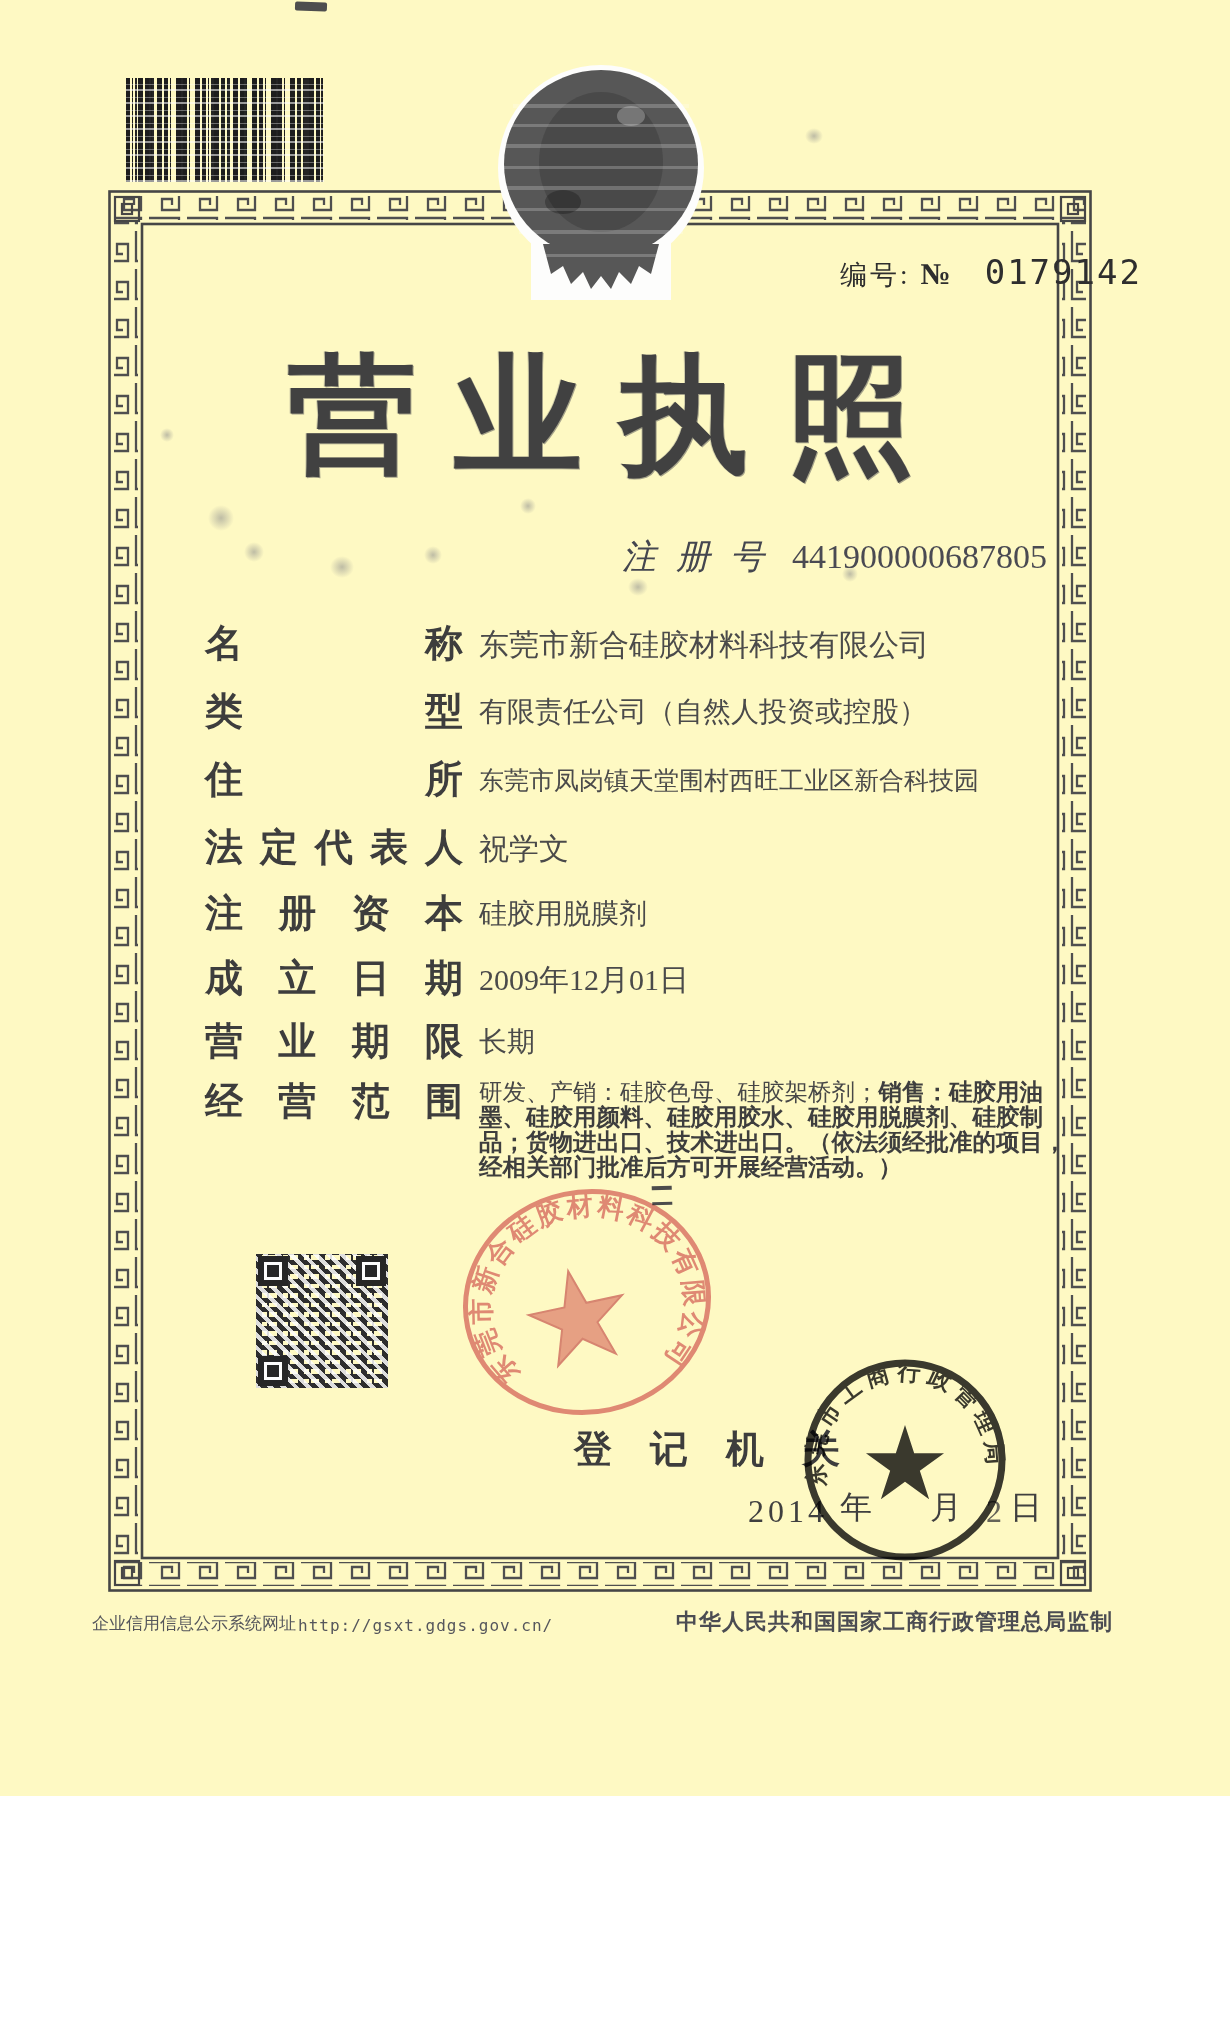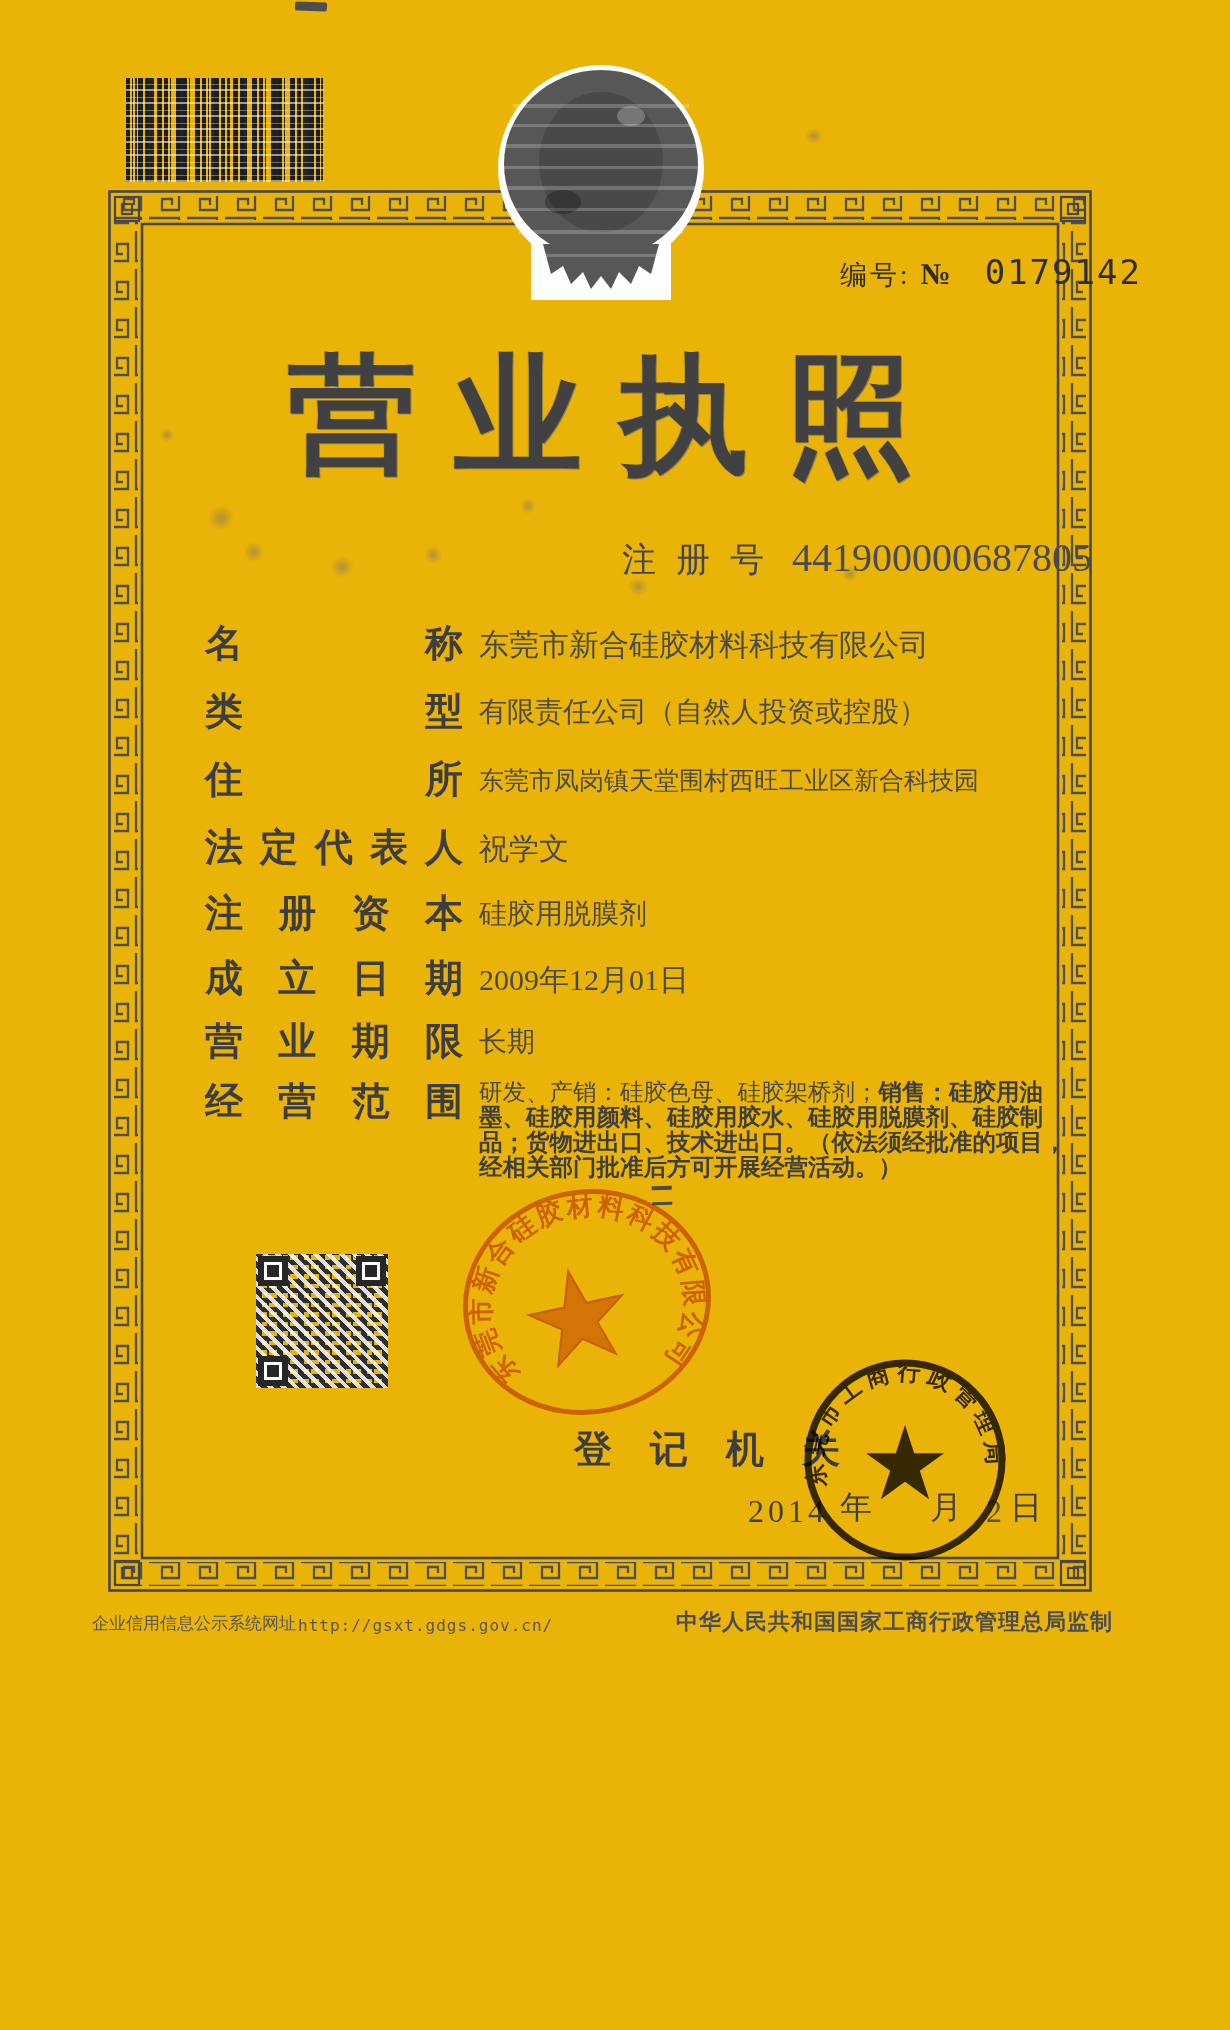--- a/index.html
+++ b/index.html
@@ -1,16 +1,16 @@
 <!DOCTYPE html>
 <html><head>
 <meta charset="utf-8">
 <style>
   html,body{margin:0;padding:0;background:#ffffff;}
-  .page{position:relative;width:1230px;height:2030px;background:#eab308;overflow:hidden;
+  .page{position:relative;width:1230px;height:1796px;background:#fef9c3;overflow:hidden;
         font-family:"Liberation Serif","DejaVu Serif",serif;color:#3c3c3c;}
   .abs{position:absolute;}
   .mono{font-family:"DejaVu Sans Mono","Liberation Mono",monospace;}
 
   
   .topmark{left:295px;top:2px;width:32px;height:9px;background:#4e4e4e;border-radius:2px;transform:rotate(2deg);}
   .smudge{border-radius:50%;background:radial-gradient(closest-side,rgba(95,98,120,.40),rgba(95,98,120,0));}
 
   
   .barcode{left:126px;top:78px;width:198px;height:104px;
@@ -26,22 +26,22 @@
   .serial .no{font-size:30px;font-weight:700;}
   .serial .num{font-size:34px;letter-spacing:2px;margin-left:24px;}
 
   
   .title{left:288px;top:330px;font-size:128px;font-weight:800;letter-spacing:38px;color:#414141;
          font-family:"DejaVu Sans","Liberation Sans",sans-serif;white-space:nowrap;
          text-shadow:1px 1px 0 rgba(90,90,90,.55), -1px 0 0 rgba(120,120,120,.35);}
 
   
   .regline{left:622px;top:534px;display:flex;align-items:baseline;white-space:nowrap;}
-  .regline .rlab{font-size:34px;letter-spacing:20px;font-weight:500;color:#44464f;}
-  .regline .rnum{font-size:40px;margin-left:8px;color:#4a4a52;}
+  .regline .rlab{font-size:34px;letter-spacing:20px;font-weight:500;color:#44464f;font-style:italic;}
+  .regline .rnum{font-size:34px;margin-left:8px;color:#4a4a52;}
 
   
   .row{position:absolute;left:205px;display:flex;align-items:flex-start;}
   .flabel{width:258px;font-size:38px;font-weight:600;color:#3d3d3d;flex:none;}
   [data-justify]{display:flex;justify-content:space-between;}
   .fvalue{margin-left:16px;padding-top:7px;color:#4a4a4a;white-space:nowrap;}
   .v30{font-size:30px;} .v28{font-size:28px;} .v25{font-size:25px;}
   .scopeval{margin-left:16px;padding-top:4px;width:600px;font-size:23.5px;line-height:25px;
             color:#474747;white-space:normal;}
   .scopeval .bold{font-weight:700;color:#3e3e3e;}

